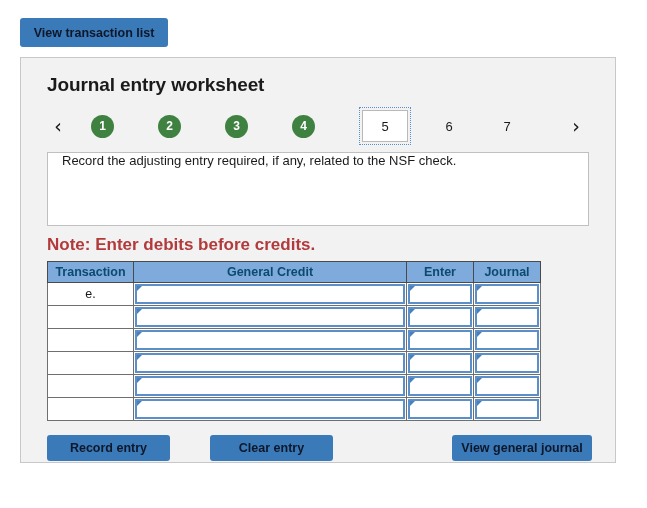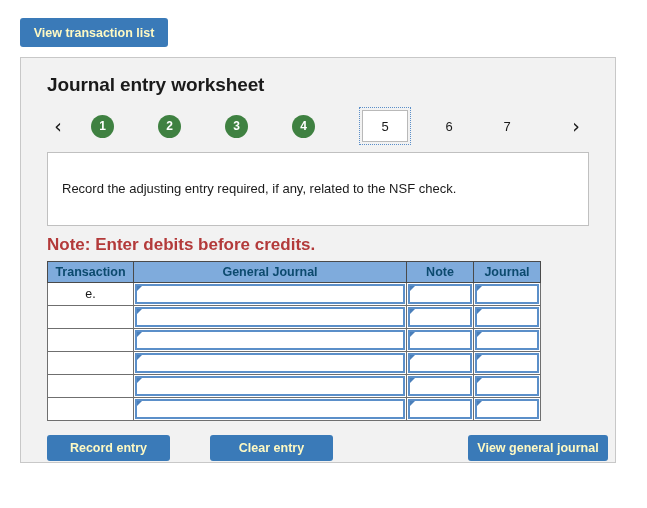--- a/index.html
+++ b/index.html
@@ -18,21 +18,21 @@
 
   
   .top-bar {
     padding: 18px 0 0 20px;
   }
   .btn {
     display: inline-flex;
     align-items: center;
     justify-content: center;
     background: #3a7ab8;
-    color: #fef9c3;
+    color: #0f172a;
     border: none;
     border-radius: 3px;
     font-family: "Liberation Sans", sans-serif;
     font-weight: bold;
     font-size: 12.5px;
     cursor: pointer;
     padding: 0;
   }
   .btn-view-transaction {
     width: 148px;
@@ -122,21 +122,21 @@
     cursor: pointer;
     user-select: none;
   }
 
   
   .instruction-box {
     background: #ffffff;
     border: 1px solid #c0c0c0;
     height: 74px;
     box-sizing: border-box;
-    padding: 28px 14px;
+    padding: 0 14px;
     font-size: 13px;
     color: #1a1a1a;
     margin-right: 4px;
   }
 
   .note {
     color: #b33a3a;
     font-size: 17px;
     font-weight: bold;
     margin: 9px 0 6px 0;
@@ -213,21 +213,20 @@
     position: absolute;
     left: 163px;
     width: 123px;
     height: 26px;
   }
   .btn-viewgj {
     position: absolute;
     left: 405px;
     width: 140px;
     height: 26px;
-    margin-left: 16px;
   }
 </style>
 </head>
 <body>
 
 <div class="top-bar">
   <button class="btn btn-view-transaction">View transaction list</button>
 </div>
 
 <div class="panel">
@@ -261,22 +260,22 @@
     <table class="journal">
       <colgroup>
         <col class="col-trans">
         <col class="col-gj">
         <col class="col-debit">
         <col class="col-credit">
       </colgroup>
       <thead>
         <tr>
           <th>Transaction</th>
-          <th>General Journal</th>
-          <th>Note</th>
+          <th>General Credit</th>
+          <th>Enter</th>
           <th>Journal</th>
         </tr>
       </thead>
       <tbody>
 
         <tr>
           <td class="trans-cell">e.</td>
           <td class="pad-cell">
             <div class="cell-input"></div>
           </td>

